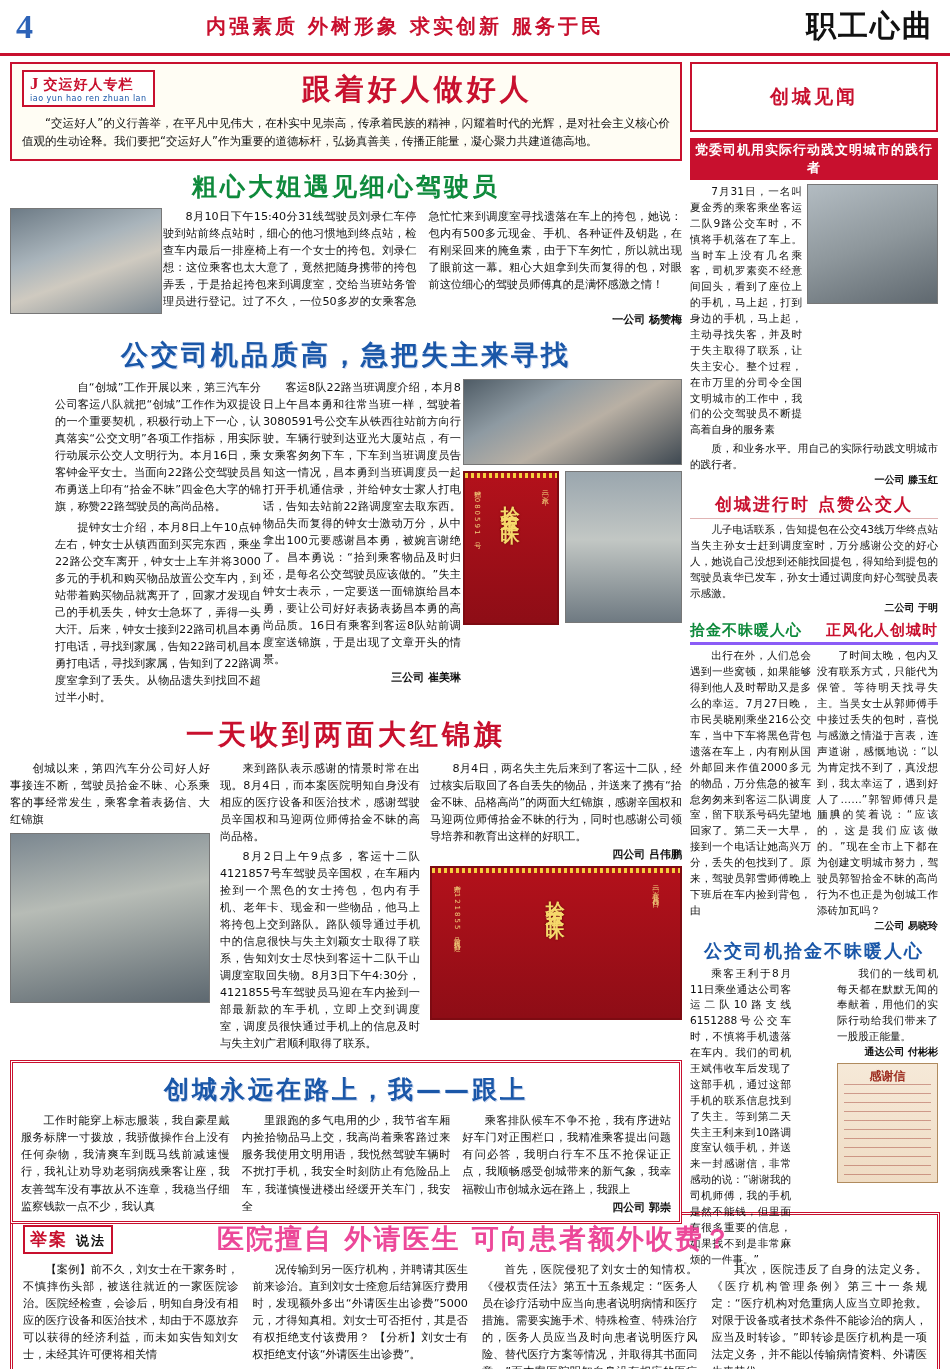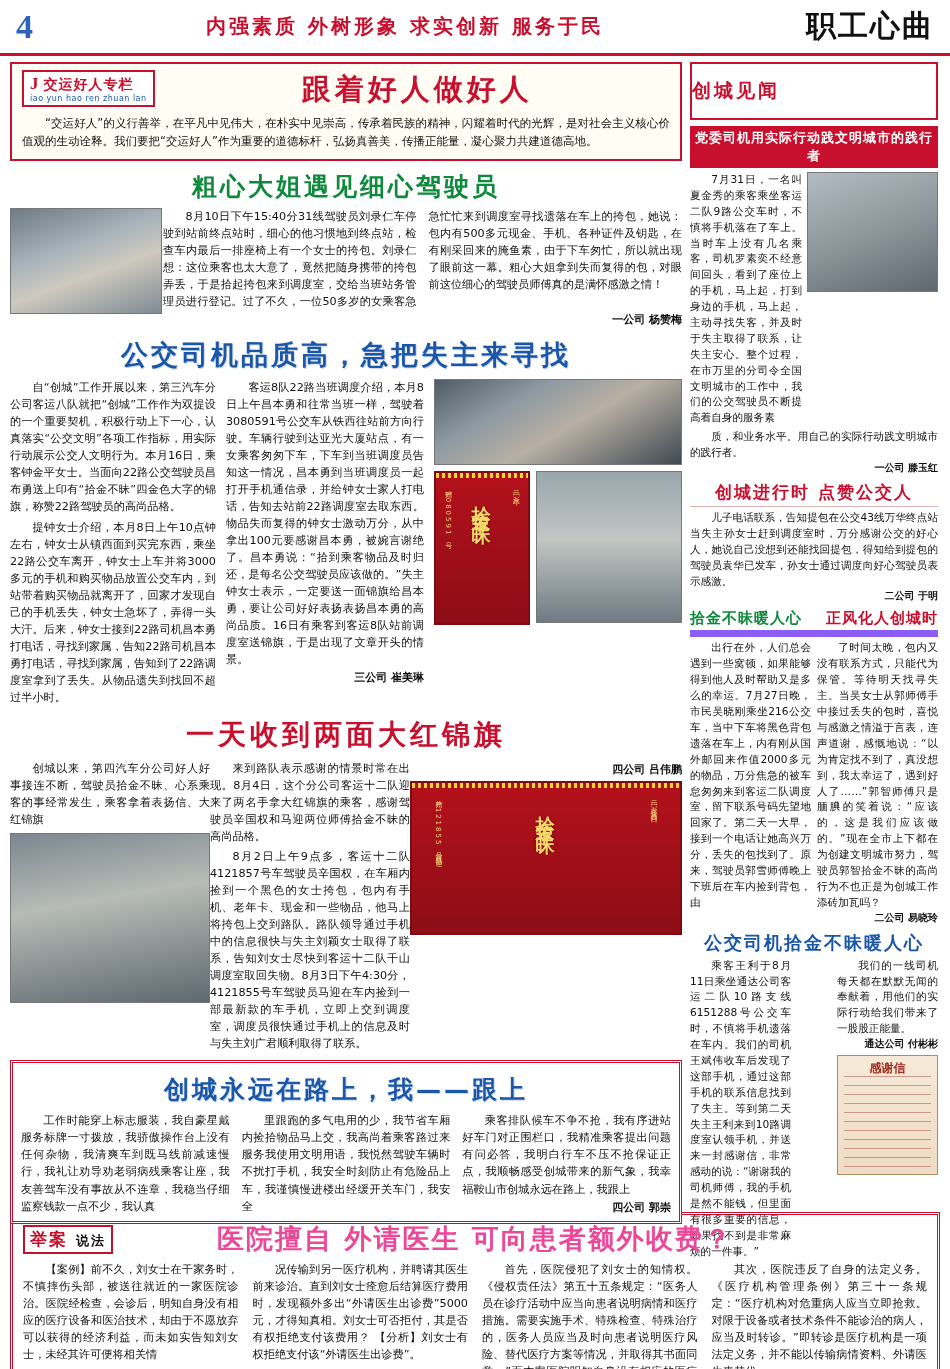--- a/index.html
+++ b/index.html
@@ -166,22 +166,22 @@
     writing-mode:vertical-rl;font-size:7px;color:#f0cf7a;letter-spacing:2px;
   }
   .flag .fringe{
     position:absolute;top:0;left:0;right:0;height:5px;
     background:repeating-linear-gradient(90deg,#f4d03f 0 3px,#b3111b 3px 6px);
   }
   
   .r-title-box{
     border:2px solid #c8102e;
     background:#fff;
-    text-align:left;
-    padding:14px 0;
+    text-align:center;
+    padding:20px 0;
   }
   .r-title{
     color:#c8102e;font-size:19px;font-weight:bold;letter-spacing:3px;
   }
   .r-sub-red{
     background:#c8102e;color:#fff;font-size:13px;font-weight:bold;
     text-align:center;padding:3px 4px;letter-spacing:1px;
   }
   .r-head-grad{
     font-size:17px;font-weight:bold;color:#c8102e;text-align:center;letter-spacing:2px;
@@ -267,21 +267,21 @@
           </div>
           <div style="flex:1;">
             <div class="body-text cols2">8月10日下午15:40分31线驾驶员刘录仁车停驶到站前终点站时，细心的他习惯地到终点站，检查车内最后一排座椅上有一个女士的挎包。刘录仁想：这位乘客也太大意了，竟然把随身携带的挎包弄丢，于是拾起挎包来到调度室，交给当班站务管理员进行登记。过了不久，一位50多岁的女乘客急急忙忙来到调度室寻找遗落在车上的挎包，她说：包内有500多元现金、手机、各种证件及钥匙，在有刚采回来的腌鱼素，由于下车匆忙，所以就出现了眼前这一幕。粗心大姐拿到失而复得的包，对眼前这位细心的驾驶员师傅真的是满怀感激之情！</div>
             <div class="sign">一公司 杨赞梅</div>
           </div>
         </div>
       </div>
 
       <div>
         <div class="headline-blue">公交司机品质高，急把失主来寻找</div>
-        <div style="display:flex;gap:10px;">
+        <div style="display:flex;gap:2px;margin-left:45px;">
           <div style="width:206px;">
             <div class="body-text">自“创城”工作开展以来，第三汽车分公司客运八队就把“创城”工作作为双提设的一个重要契机，积极行动上下一心，认真落实“公交文明”各项工作指标，用实际行动展示公交人文明行为。本月16日，乘客钟金平女士。当面向22路公交驾驶员昌布勇送上印有“拾金不昧”四金色大字的锦旗，称赞22路驾驶员的高尚品格。</div>
             <div class="body-text" style="margin-top:4px;">提钟女士介绍，本月8日上午10点钟左右，钟女士从镇西面到买完东西，乘坐22路公交车离开，钟女士上车并将3000多元的手机和购买物品放置公交车内，到站带着购买物品就离开了，回家才发现自己的手机丢失，钟女士急坏了，弄得一头大汗。后来，钟女士接到22路司机昌本勇打电话，寻找到家属，告知22路司机昌本勇打电话，寻找到家属，告知到了22路调度室拿到了丢失。从物品遗失到找回不超过半小时。</div>
           </div>
           <div style="width:198px;">
             <div class="body-text">客运8队22路当班调度介绍，本月8日上午昌本勇和往常当班一样，驾驶着3080591号公交车从铁西往站前方向行驶。车辆行驶到达亚光大厦站点，有一女乘客匆匆下车，下车到当班调度员告知这一情况，昌本勇到当班调度员一起打开手机通信录，并给钟女士家人打电话，告知去站前22路调度室去取东西。物品失而复得的钟女士激动万分，从中拿出100元要感谢昌本勇，被婉言谢绝了。昌本勇说：“拾到乘客物品及时归还，是每名公交驾驶员应该做的。”失主钟女士表示，一定要送一面锦旗给昌本勇，要让公司好好表扬表扬昌本勇的高尚品质。16日有乘客到客运8队站前调度室送锦旗，于是出现了文章开头的情景。</div>
             <div class="sign">三公司 崔美琳</div>
           </div>
           <div style="flex:1;display:flex;flex-direction:column;gap:6px;">
             <div class="photo ph2" style="height:84px;"></div>
@@ -293,30 +293,31 @@
                 <div class="fs-r">二〇一六年</div>
               </div>
               <div class="photo ph3" style="flex:1;height:150px;"></div>
             </div>
           </div>
         </div>
       </div>
 
       <div>
         <div class="headline-red" style="font-size:28px;">一天收到两面大红锦旗</div>
-        <div style="display:flex;gap:0;">
+        <div style="display:flex;gap:10px;">
           <div style="width:200px;">
             <div class="body-text">创城以来，第四汽车分公司好人好事接连不断，驾驶员拾金不昧、心系乘客的事经常发生，乘客拿着表扬信、大红锦旗</div>
             <div class="photo ph4" style="height:168px;margin-top:5px;"></div>
           </div>
           <div style="width:200px;">
-            <div class="body-text">来到路队表示感谢的情景时常在出现。8月4日，这个分公司客运十二队迎来了两名手拿大红锦旗的乘客，感谢驾驶员辛国权和马迎两位师傅拾金不昧的高尚品格。</div>
+            <div class="body-text">来到路队表示感谢的情景时常在出现。8月4日，而本案医院明知自身没有相应的医疗设备和医治技术，感谢驾驶员辛国权和马迎两位师傅拾金不昧的高尚品格。</div>
             <div class="body-text" style="margin-top:3px;">8月2日上午9点多，客运十二队4121857号车驾驶员辛国权，在车厢内捡到一个黑色的女士挎包，包内有手机、老年卡、现金和一些物品，他马上将挎包上交到路队。路队领导通过手机中的信息很快与失主刘颖女士取得了联系，告知刘女士尽快到客运十二队千山调度室取回失物。8月3日下午4:30分，4121855号车驾驶员马迎在车内捡到一部最新款的车手机，立即上交到调度室，调度员很快通过手机上的信息及时与失主刘广君顺利取得了联系。</div>
           </div>
           <div style="flex:1;">
+            <div class="body-text">8月4日，两名失主先后来到了客运十二队，经过核实后取回了各自丢失的物品，并送来了携有“拾金不昧、品格高尚”的两面大红锦旗，感谢辛国权和马迎两位师傅拾金不昧的行为，同时也感谢公司领导培养和教育出这样的好职工。</div>
             <div class="sign">四公司 吕伟鹏</div>
             <div class="flag" style="height:150px;margin-top:4px;">
               <div class="fringe"></div>
               <div class="fs-l">赠 4121855号司机昌迎</div>
               <div class="fv">拾金不昧</div>
               <div class="fs-r">二〇一六年八月四日</div>
             </div>
           </div>
         </div>
       </div>
@@ -357,21 +358,21 @@
 
       <div>
         <div class="r-head-grad">创城进行时 点赞公交人</div>
         <div style="display:flex;gap:6px;">
           <div style="flex:1;" class="r-body">儿子电话联系，告知提包在公交43线万华终点站当失主孙女士赶到调度室时，万分感谢公交的好心人，她说自己没想到还能找回提包，得知给到提包的驾驶员袁华已发车，孙女士通过调度向好心驾驶员表示感激。</div>
         </div>
         <div class="r-sign">二公司 于明</div>
       </div>
 
       <div>
-        <div style="display:flex;justify-content:space-between;align-items:center;border-bottom:7px solid #8b5cf6;padding-bottom:2px;">
+        <div style="display:flex;justify-content:space-between;align-items:center;border-bottom:3px solid #8b5cf6;padding-bottom:2px;">
           <span class="r-head-green">拾金不昧暖人心</span>
           <span class="r-head-green" style="color:#c8102e;">正风化人创城时</span>
         </div>
         <div style="display:flex;gap:6px;margin-top:3px;">
           <div style="flex:1;" class="r-body">出行在外，人们总会遇到一些窝顿，如果能够得到他人及时帮助又是多么的幸运。7月27日晚，市民吴晓刚乘坐216公交车，当中下车将黑色背包遗落在车上，内有刚从国外邮回来作值2000多元的物品，万分焦急的被车怠匆匆来到客运二队调度室，留下联系号码先望地回家了。第二天一大早，接到一个电话让她高兴万分，丢失的包找到了。原来，驾驶员郭雪师傅晚上下班后在车内捡到背包，由</div>
           <div style="flex:1;" class="r-body">了时间太晚，包内又没有联系方式，只能代为保管。等待明天找寻失主。当吴女士从郭师傅手中接过丢失的包时，喜悦与感激之情溢于言表，连声道谢，感慨地说：“以为肯定找不到了，真没想到，我太幸运了，遇到好人了……”郭智师傅只是腼腆的笑着说：“应该的，这是我们应该做的。”现在全市上下都在为创建文明城市努力，驾驶员郭智拾金不昧的高尚行为不也正是为创城工作添砖加瓦吗？</div>
         </div>
         <div class="r-sign">二公司 易晓玲</div>
       </div>
 

